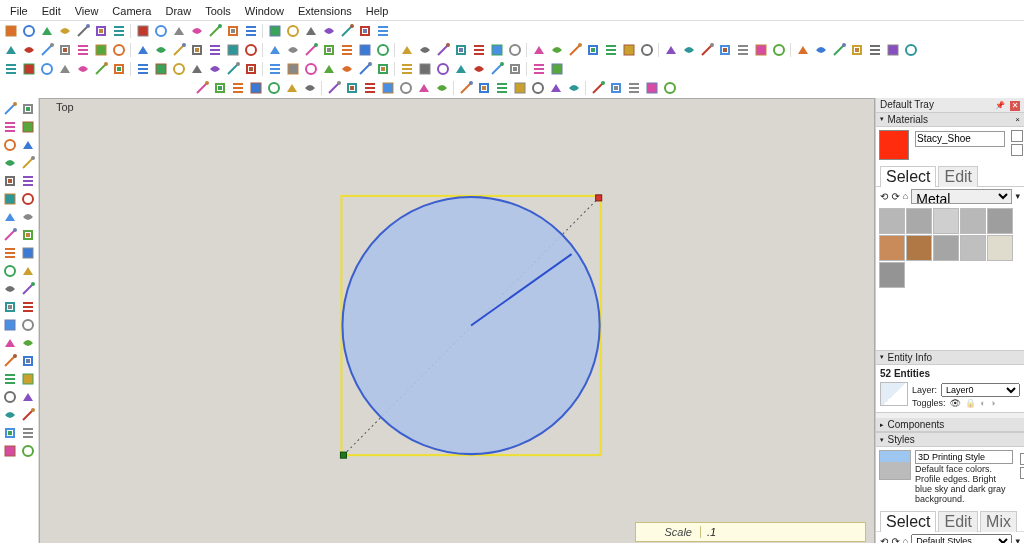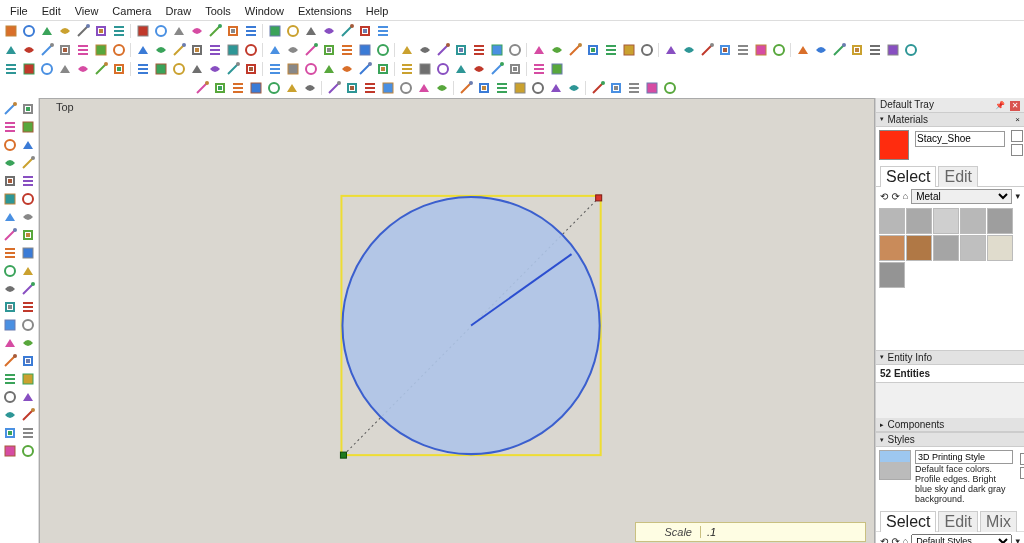--- a/index.html
+++ b/index.html
@@ -171,21 +171,21 @@
 .mat-toolbar {
   display: flex;
   align-items: center;
   padding: 2px 4px;
   gap: 3px;
   background: #fff;
   border-top: 1px solid #ccc;
 }
 .mat-select {
   flex: 1;
-  font-size: 10px;
+  font-size: 14px;
   border: 1px solid #999;
   height: 15px;
 }
 .swatches {
   display: grid;
   grid-template-columns: repeat(5, 26px);
   grid-auto-rows: 26px;
   gap: 1px;
   padding: 2px 3px;
   background: #fff;
@@ -1321,20 +1321,36 @@
       </div>
     </div>
 
     <div class="panel">
       <div class="panel-hdr">
         <span class="arrow">▾</span>
         <span>Entity Info</span>
       </div>
       <div class="entity-body">
         <div class="bold">52 Entities</div>
+        <div style="clear:both;margin-top:3px;display:flex">
+          <div class="ei-thumb"></div>
+          <div style="flex:1">
+            <div class="ei-row">
+              <span>Layer:</span>
+              <select><option>Layer0</option></select>
+            </div>
+            <div class="ei-row">
+              <span>Toggles:</span>
+              <span>👁</span>
+              <span style="opacity:.4">🔒</span>
+              <span style="opacity:.4">◐</span>
+              <span style="opacity:.4">◑</span>
+            </div>
+          </div>
+        </div>
       </div>
     </div>
 
     <div class="spacer"></div>
 
     <div class="panel">
       <div class="panel-hdr">
         <span class="arrow">▸</span>
         <span>Components</span>
       </div>

